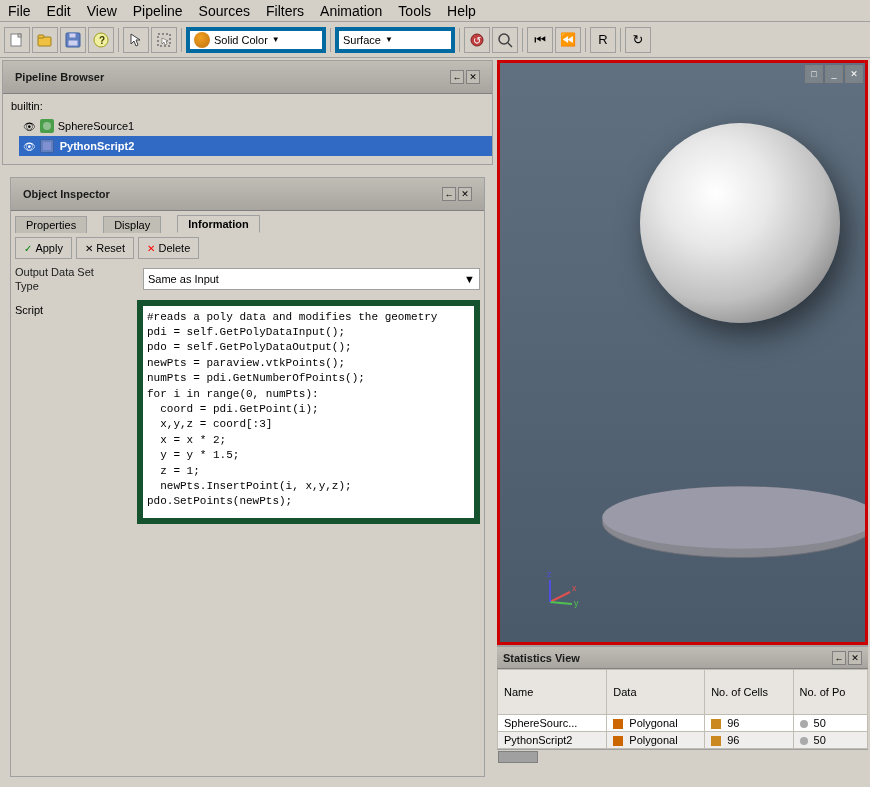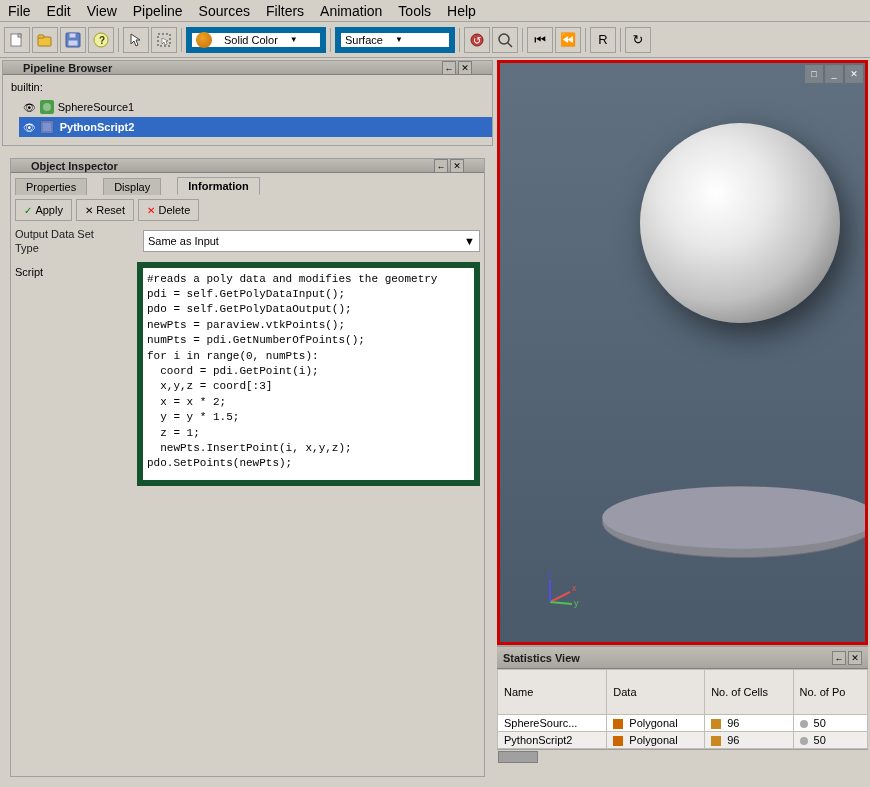--- a/index.html
+++ b/index.html
@@ -6,33 +6,33 @@
     body { width: 870px; height: 787px; background: #d4d0c8; font-family: 'Segoe UI', Tahoma, sans-serif; font-size: 11px; overflow: hidden; }
 
     
     .menu-bar { background: #d4d0c8; height: 22px; display: flex; align-items: center; border-bottom: 1px solid #a0a0a0; }
     .menu-item { padding: 2px 8px; cursor: pointer; font-size: 14px; }
 
     
     .toolbar { background: #d4d0c8; height: 36px; display: flex; align-items: center; padding: 2px 4px; gap: 2px; border-bottom: 1px solid #a0a0a0; }
     .toolbar-btn { width: 26px; height: 26px; background: #d4d0c8; border: 1px solid #a0a0a0; display: flex; align-items: center; justify-content: center; cursor: pointer; font-size: 13px; }
     .toolbar-separator { width: 1px; height: 24px; background: #a0a0a0; margin: 0 2px; }
-    .toolbar-dropdown { height: 26px; background: white; border: 6px solid #0369a1; display: flex; align-items: center; padding: 0 4px; cursor: pointer; min-width: 100px; gap: 8px; }
+    .toolbar-dropdown { height: 26px; background: white; border: 4px solid #0369a1; display: flex; align-items: center; padding: 0 4px; cursor: pointer; min-width: 100px; }
     .toolbar-dropdown-arrow { font-size: 8px; margin-left: 4px; }
     .color-circle { width: 16px; height: 16px; border-radius: 50%; background: radial-gradient(circle at 40% 35%, #f0a020, #c07010); margin-right: 4px; }
 
     
     .main-layout { display: flex; height: calc(787px - 22px - 36px); }
 
     
     .left-panel { width: 495px; display: flex; flex-direction: column; }
 
     
     .pipeline-browser { background: #d4d0c8; border: 1px solid #a0a0a0; margin: 2px; }
-    .panel-title-bar { background: linear-gradient(to bottom, #c0bdb5, #a8a5a0); height: 14px; display: flex; align-items: center; justify-content: space-between; padding: 0 20px; border-bottom: 1px solid #808080; }
+    .panel-title-bar { background: linear-gradient(to bottom, #c0bdb5, #a8a5a0); height: 33px; display: flex; align-items: center; justify-content: space-between; padding: 0 12px; border-bottom: 1px solid #808080; }
     .panel-title { font-size: 11px; font-weight: bold; color: #1a1a1a; }
     .panel-controls { display: flex; gap: 2px; }
     .panel-ctrl-btn { width: 14px; height: 14px; background: #c0bdb5; border: 1px solid #808080; display: flex; align-items: center; justify-content: center; font-size: 9px; cursor: pointer; }
 
     .pipeline-content { padding: 2px 0; min-height: 70px; }
     .pipeline-item { display: flex; align-items: center; padding: 1px 4px; height: 20px; }
     .pipeline-item.selected { background: #316ac5; color: white; }
     .vis-eye { margin-right: 4px; font-size: 10px; cursor: pointer; }
     .pipeline-indent { margin-left: 16px; }
     .pipe-icon { width: 14px; height: 14px; border-radius: 2px; display: inline-flex; align-items: center; justify-content: center; margin-right: 4px; font-size: 9px; }

